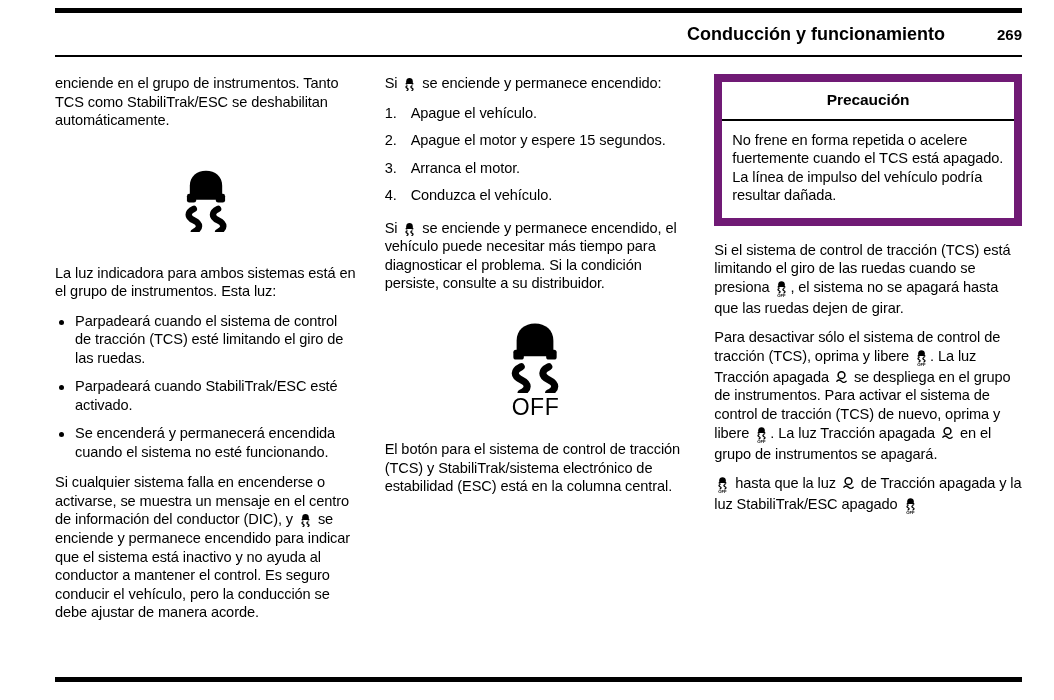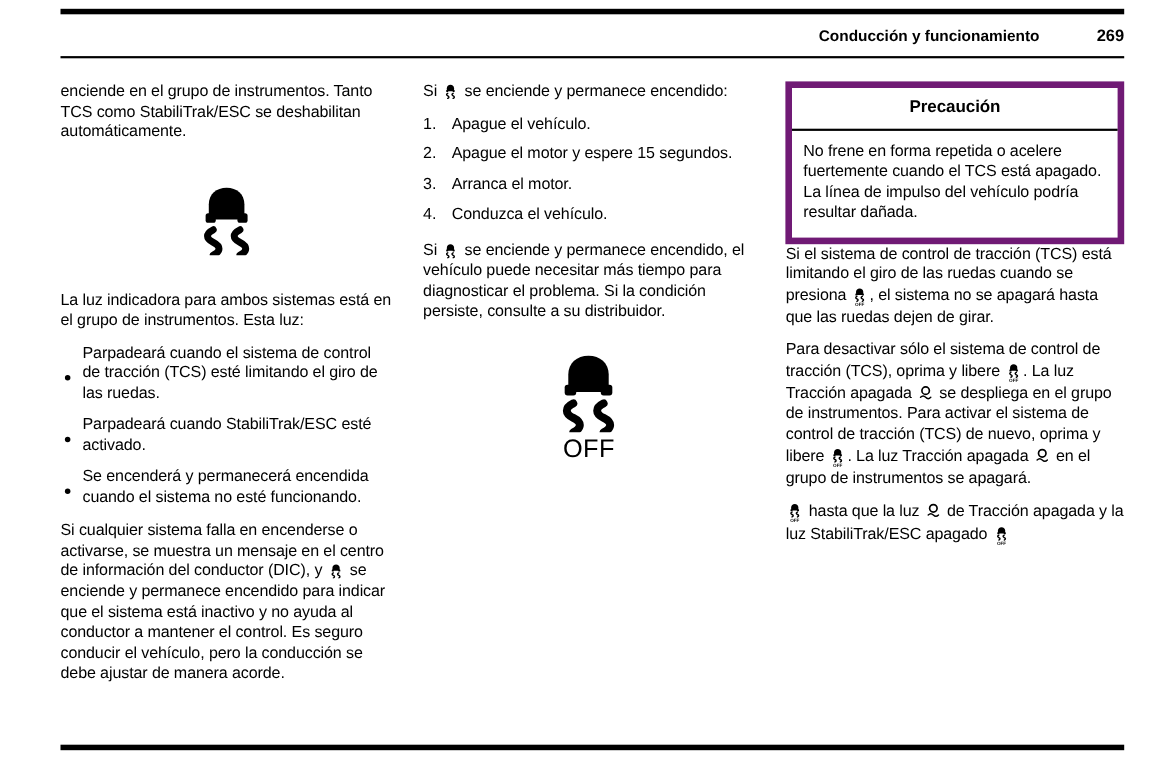--- a/index.html
+++ b/index.html
@@ -2,41 +2,41 @@
 <html><head>
 <meta charset="utf-8">
 <style>
   html,body{margin:0;padding:0;background:#fff;}
   .page{position:relative;width:1054px;height:700px;background:#ffffff;color:#000;
         font-family:"Liberation Sans",sans-serif;overflow:hidden;}
   .rule-top{position:absolute;top:8px;left:55px;right:32px;height:5px;background:#000;}
   .rule-bottom{position:absolute;bottom:18px;left:55px;right:32px;height:5px;background:#000;}
   .header{position:absolute;top:24px;left:55px;right:32px;display:flex;justify-content:flex-end;
           align-items:baseline;border-bottom:2.5px solid #000;padding-bottom:10px;}
-  .header-title{font-weight:bold;font-size:14px;}
+  .header-title{font-weight:bold;font-size:18px;}
   .page-number{font-weight:bold;font-size:15px;margin-left:52px;}
   .content{position:absolute;top:74px;left:55px;right:32px;bottom:28px;display:grid;
            grid-template-columns:1fr 1fr 1.02fr;column-gap:28px;
            font-size:14.6px;line-height:1.27;letter-spacing:-0.1px;}
   .col{min-width:0;}
   p{margin:0 0 11px 0;}
   .icon-block{display:flex;flex-direction:column;align-items:center;margin:28px 0 32px;}
   .icon-block.mid{margin:16px 0 18px;}
   .icon-large{width:74px;height:74px;}
   .icon-xl{width:84px;height:84px;}
   .icon-large svg,.icon-xl svg{display:block;width:100%;height:100%;}
   .off-label{font-size:23px;margin-top:0;letter-spacing:0.5px;}
   ul.bullets{list-style:none;margin:4px 0 12px 0;padding:0;}
-  ul.bullets li{display:flex;gap:11px;margin-bottom:10px;align-items:center;}
+  ul.bullets li{display:flex;gap:11px;margin-bottom:10px;}
   .bullet-dot{flex:none;width:5px;height:5px;border-radius:50%;background:#000;margin-top:8px;margin-left:4px;}
   ol.steps{list-style:none;margin:6px 0 14px 0;padding:0;}
   ol.steps li{display:flex;margin-bottom:9px;}
   .step-num{flex:none;width:26px;}
   .section-heading{font-weight:bold;font-size:16.8px;line-height:1.22;margin:16px 0 10px;}
-  .caution-box{border:6px solid #701a75;}
+  .caution-box{border:8px solid #701a75;margin-bottom:15px;}
   .caution-title{font-weight:bold;text-align:center;font-size:15.5px;padding:8px 0 9px;border-bottom:2px solid #000;}
   .caution-body{padding:10px 10px 13px 10px;}
   .inline-icon{display:inline-block;width:15px;height:16px;vertical-align:-3px;margin:0 1px;}
   .inline-icon.tall{height:21px;vertical-align:-7px;}
   .inline-icon svg{display:block;width:100%;height:100%;}
 </style>
 </head>
 <body>
 
 <div class="page">
@@ -133,20 +133,21 @@
               <path fill="currentColor" d="M18 24c0-8 6-13 14-13s14 5 14 13v7c0 3-2 5-5 5H23c-3 0-5-2-5-5z"></path>
               <rect fill="currentColor" x="15.5" y="31" width="8" height="7.5" rx="2"></rect>
               <rect fill="currentColor" x="40.5" y="31" width="8" height="7.5" rx="2"></rect>
               <path fill="none" stroke="currentColor" stroke-width="5.5" stroke-linecap="round" d="M21.5 44c-6 3-6 7 0 10s6 7 0 10"></path>
               <path fill="none" stroke="currentColor" stroke-width="5.5" stroke-linecap="round" d="M42.5 44c-6 3-6 7 0 10s6 7 0 10"></path>
             </svg>
           </span>
         <span class="off-label">OFF</span>
       </div>
 
+      <p>El botón para el sistema de control de tracción (TCS) y StabiliTrak/sistema electrónico de estabilidad (ESC) está en la columna central.</p>
     </div>
 
     <div class="col">
       <div class="caution-box">
         <div class="caution-title">Precaución</div>
         <div class="caution-body">No frene en forma repetida o acelere fuertemente cuando el TCS está apagado. La línea de impulso del vehículo podría resultar dañada.</div>
       </div>
 
       <p><span>Si el sistema de control de tracción (TCS) está limitando el giro de las ruedas cuando se presiona </span><span class="inline-icon tall"><svg viewBox="0 0 64 84" xmlns="http://www.w3.org/2000/svg">
               <path fill="currentColor" d="M18 24c0-8 6-13 14-13s14 5 14 13v7c0 3-2 5-5 5H23c-3 0-5-2-5-5z"></path>

